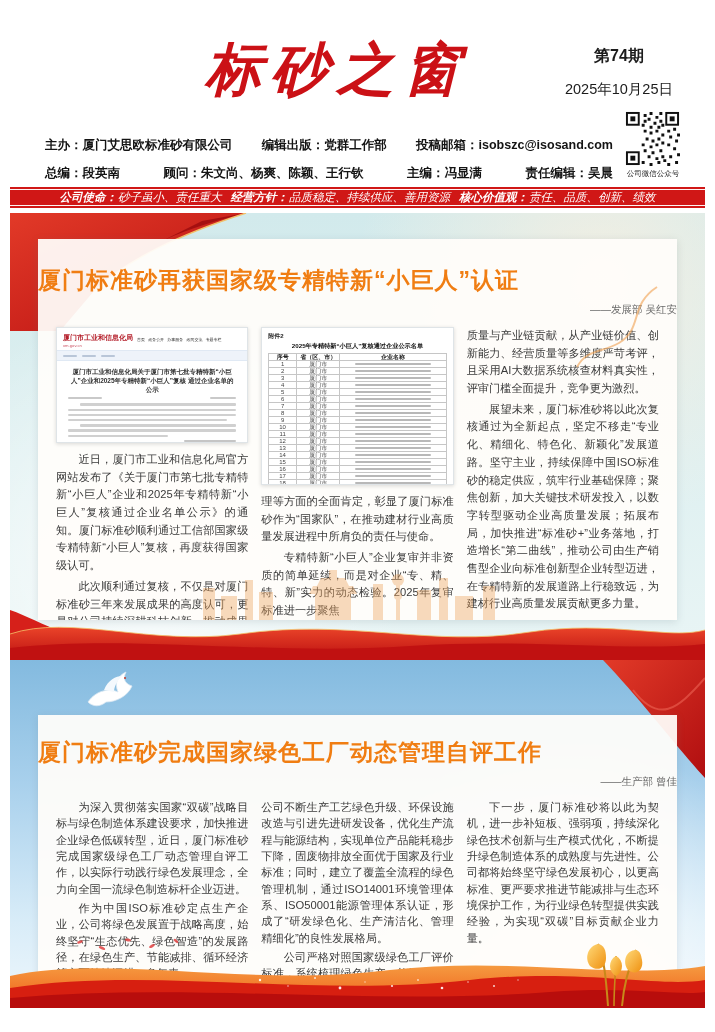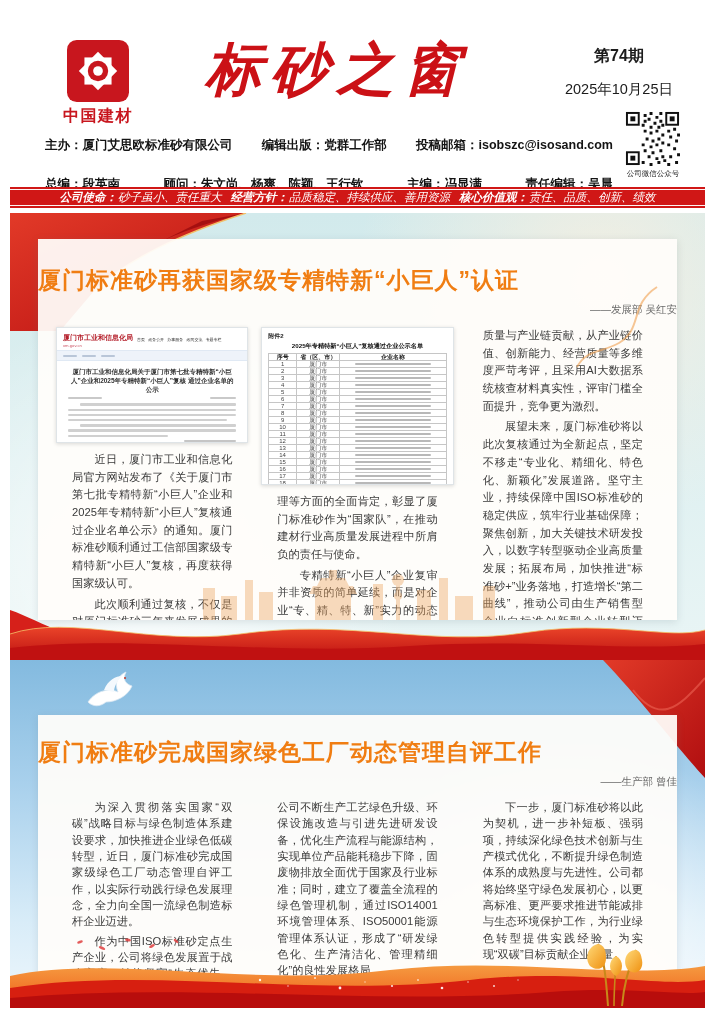--- a/index.html
+++ b/index.html
@@ -14,21 +14,21 @@
               font-size:57px;letter-spacing:9px;line-height:1.15;white-space:nowrap;}
   .issue-block{position:absolute;left:548px;top:46px;width:142px;text-align:center;color:#1c1c1c;}
   .issue-no{font-size:16px;font-weight:bold;}
   .issue-date{font-size:14.5px;margin-top:13px;}
   .qr{position:absolute;left:624px;top:110px;width:57px;height:57px;background:#fff;}
   .qr-label{position:absolute;left:604px;top:169px;width:98px;text-align:center;font-size:7.5px;color:#222;}
   .info-row{position:absolute;left:45px;right:102px;display:flex;justify-content:space-between;
             font-size:12.5px;font-weight:600;color:#141414;white-space:nowrap;}
   .info-row b{font-weight:600;}
   .row1{top:137px;}
-  .row2{top:176px;}
+  .row2{top:165px;}
   
   .banner{position:absolute;left:10px;right:10px;top:187px;height:21px;background:#d01716;color:#fff;
           display:flex;justify-content:center;align-items:center;gap:9px;font-size:11.5px;
           font-style:italic;white-space:nowrap;}
   .banner:before,.banner:after{content:"";position:absolute;left:0;right:0;height:1px;background:rgba(255,255,255,.95);}
   .banner:before{top:2px;} .banner:after{bottom:2px;}
   .bi b{font-weight:bold;margin-right:1px;}
   
   .sec{position:absolute;left:10px;width:695px;overflow:hidden;}
   .sec1{top:213px;height:447px;
@@ -46,21 +46,21 @@
   .card{position:absolute;left:28px;width:639px;background:rgba(255,253,250,.94);
         box-shadow:0 2px 8px rgba(90,110,120,.18);z-index:2;overflow:hidden;}
   .card1{top:26px;height:381px;}
   .card2{top:55px;height:272px;}
   .art-title{margin:0;padding-top:26px;text-align:left;color:#f07d12;font-size:23px;
              font-weight:bold;letter-spacing:1px;}
   .card2 .art-title{padding-top:22px;}
   .byline{margin-top:7px;text-align:right;font-size:10.5px;color:#6b6b6b;}
   .cols{display:flex;gap:13px;margin:10px 18px 0;}
   .col{flex:1;min-width:0;}
-  .col p{margin:0 16px 3px;font-size:11.2px;color:#3a3a3a;text-align:justify;text-justify:inter-ideograph;}
+  .col p{margin:0 0 3px;font-size:11.2px;color:#3a3a3a;text-align:justify;text-justify:inter-ideograph;}
   .card1 .col p{line-height:1.58;}
   .card2 .col p{line-height:1.46;}
   p.ind{text-indent:2em;}
   .swoosh{position:absolute;right:10px;top:46px;opacity:.8;}
   .watermark{position:absolute;left:50%;bottom:0;transform:translateX(-50%);opacity:.4;}
   
   .fig{background:#fff;border:1px solid #dfe4e7;box-shadow:0 1px 4px rgba(0,0,0,.15);
        margin-bottom:8px;overflow:hidden;}
   .fig-gov{height:114px;}
   .gov-head{display:flex;align-items:center;gap:4px;padding:5px 6px 2px;}
@@ -88,34 +88,20 @@
                         padding:0;text-align:center;color:#444;overflow:hidden;white-space:nowrap;}
   .roster th{font-weight:bold;color:#222;}
   .roster .w1{width:15%;} .roster .w2{width:24%;}
   .bar{height:2px;background:#b8b8b8;width:72%;margin:0 auto;border-radius:1px;}
 </style>
 </head>
 <body>
 
 <div class="page">
 
-  <div class="logo-wrap">
-    <div class="logo-box">
-      <svg width="62" height="62" viewBox="0 0 64 64">
-        <rect width="64" height="64" rx="10" fill="#c8161e"></rect>
-        <g fill="#ffffff">
-          <rect x="18" y="18" width="28" height="28"></rect>
-          <rect x="18" y="18" width="28" height="28" transform="rotate(45 32 32)"></rect>
-        </g>
-        <circle cx="32" cy="32" r="10.5" fill="#c8161e"></circle>
-        <circle cx="32" cy="32" r="5" fill="#ffffff"></circle>
-      </svg>
-    </div>
-    <div class="brand-name">中国建材</div>
-  </div>
 
   <div class="mast-title">标砂之窗</div>
 
   <div class="issue-block">
     <div class="issue-no">第74期</div>
     <div class="issue-date">2025年10月25日</div>
   </div>
 
   <div class="qr">
     <svg width="57" height="57" viewBox="0 0 58 58">

